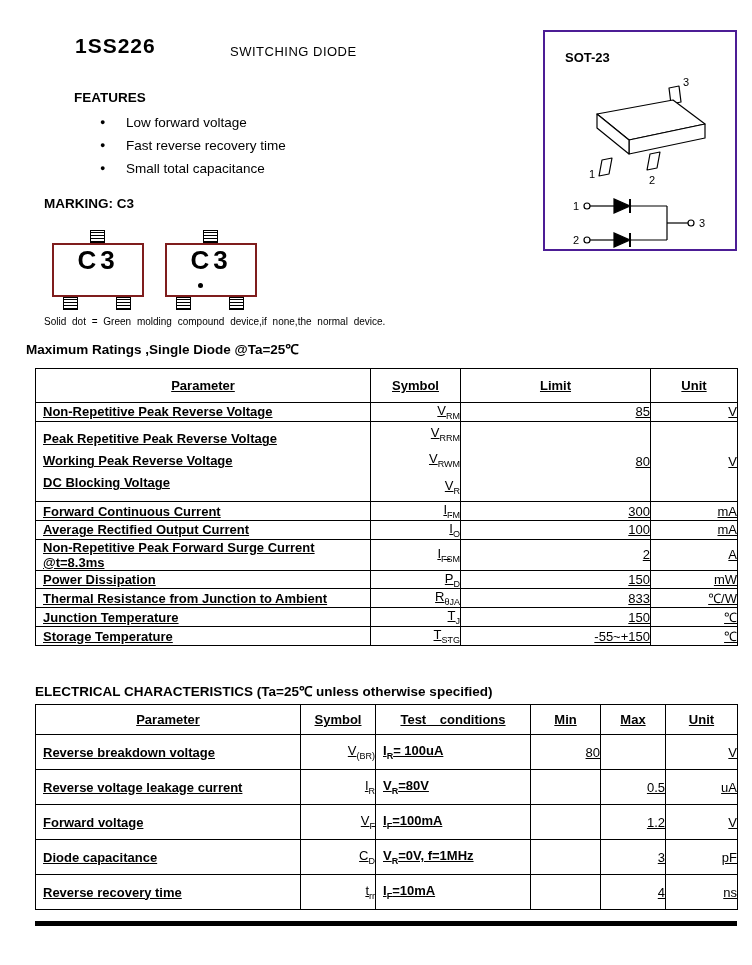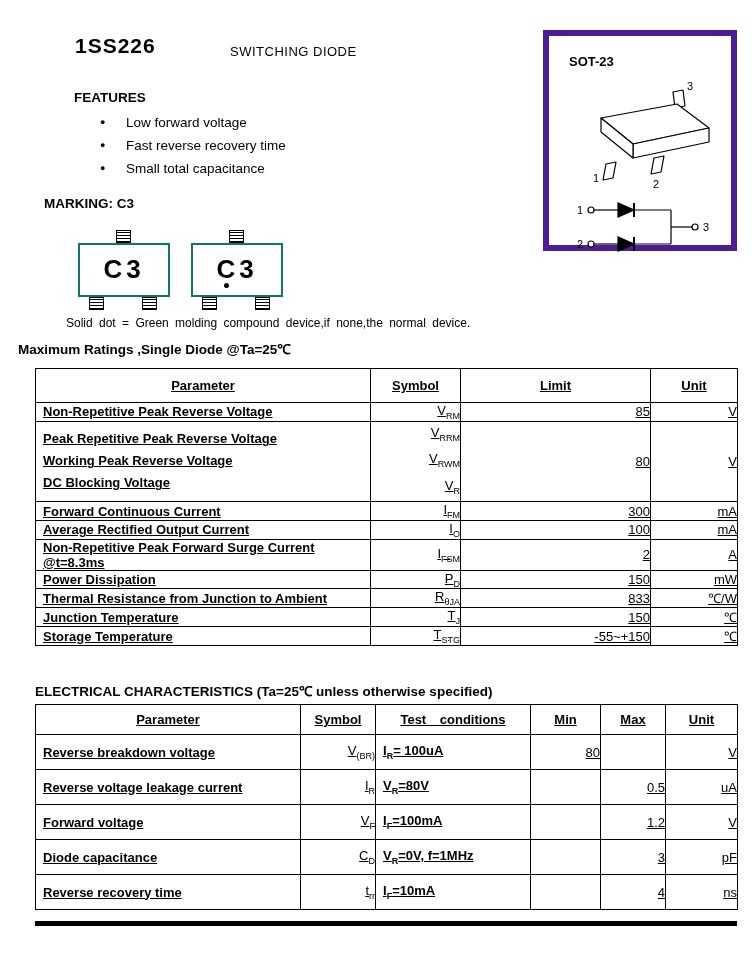--- a/index.html
+++ b/index.html
@@ -10,40 +10,40 @@
   .part-number { position:absolute; left:75px; top:34px; font-size:21px; font-weight:bold; letter-spacing:1px;text-align:center; }
   .subtitle   { position:absolute; left:197px; top:44px; font-size:13px; letter-spacing:0.5px;margin-left:33px; }
 
   .features-heading { position:absolute; left:74px; top:90px; font-size:13.5px; font-weight:bold; }
   .features-list { position:absolute; left:98px; top:111px; list-style:none; font-size:13.5px; }
   .features-list li { line-height:23px; display:flex; align-items:center; }
   .features-list .bullet { font-size:9px; width:28px; text-align:left; padding-left:2px; }
 
   .marking-heading { position:absolute; left:44px; top:196px; font-size:13.5px; font-weight:bold; }
 
-  .pkg-top { position:absolute; width:92px; height:54px; border:2px solid #0f766e; background:#fff;
-             display:flex; align-items:center; justify-content:center;margin-left:26px; }
+  .pkg-top { position:absolute; width:92px; height:54px; border:2px solid #7f1d1d; background:#fff;
+             display:flex; align-items:flex-start; justify-content:center; }
   .pkg-top.first  { left:52px;  top:243px; }
   .pkg-top.second { left:165px; top:243px; }
   .pkg-top .mark-text { font-size:26px; font-weight:bold; letter-spacing:4px; padding-bottom:2px; }
   .stub { position:absolute; width:15px; height:13px; border:1px solid #000;
           background:repeating-linear-gradient(0deg,#000 0 1px,#fff 1px 3px); }
   .stub.top    { left:36px; top:-15px; }
   .stub.bleft  { left:9px;  bottom:-15px; }
   .stub.bright { left:62px; bottom:-15px; }
   .solid-dot { position:absolute; left:31px; bottom:7px; width:5px; height:5px; border-radius:50%; background:#000; }
 
-  .marking-note { position:absolute; left:66px; top:316px; font-size:12px; word-spacing:3px; }
-
-  .sot23-box { position:absolute; left:543px; top:30px; width:194px; height:221px; border:6px solid #4c1d95; background:#fff; }
+  .marking-note { position:absolute; left:44px; top:316px; font-size:10px; word-spacing:3px; }
+
+  .sot23-box { position:absolute; left:543px; top:30px; width:194px; height:221px; border:2px solid #4c1d95; background:#fff; }
   .sot23-name { position:absolute; left:20px; top:18px; font-size:13px; font-weight:bold; }
   .sot23-box svg { position:absolute; left:12px; top:42px; }
 
   .section-heading { position:absolute; font-size:13.5px; font-weight:bold; }
-  .h-maxratings { left:18px; top:340px; }
+  .h-maxratings { left:26px; top:340px; }
   .h-electrical { left:35px; top:682px; }
 
   table { border-collapse:collapse; table-layout:fixed; background:#fff; font-size:13px;text-decoration:underline; }
   td, th { border:1px solid #000; vertical-align:middle; overflow:hidden; }
   th { font-weight:bold; text-align:center; }
   td.param { text-align:left; padding-left:7px; font-weight:bold; }
   td.ctr   { text-align:right;padding-left:21px; }
   sub { font-size:9px; }
 
   .ratings-table { position:absolute; left:35px; top:368px; width:702px; }

